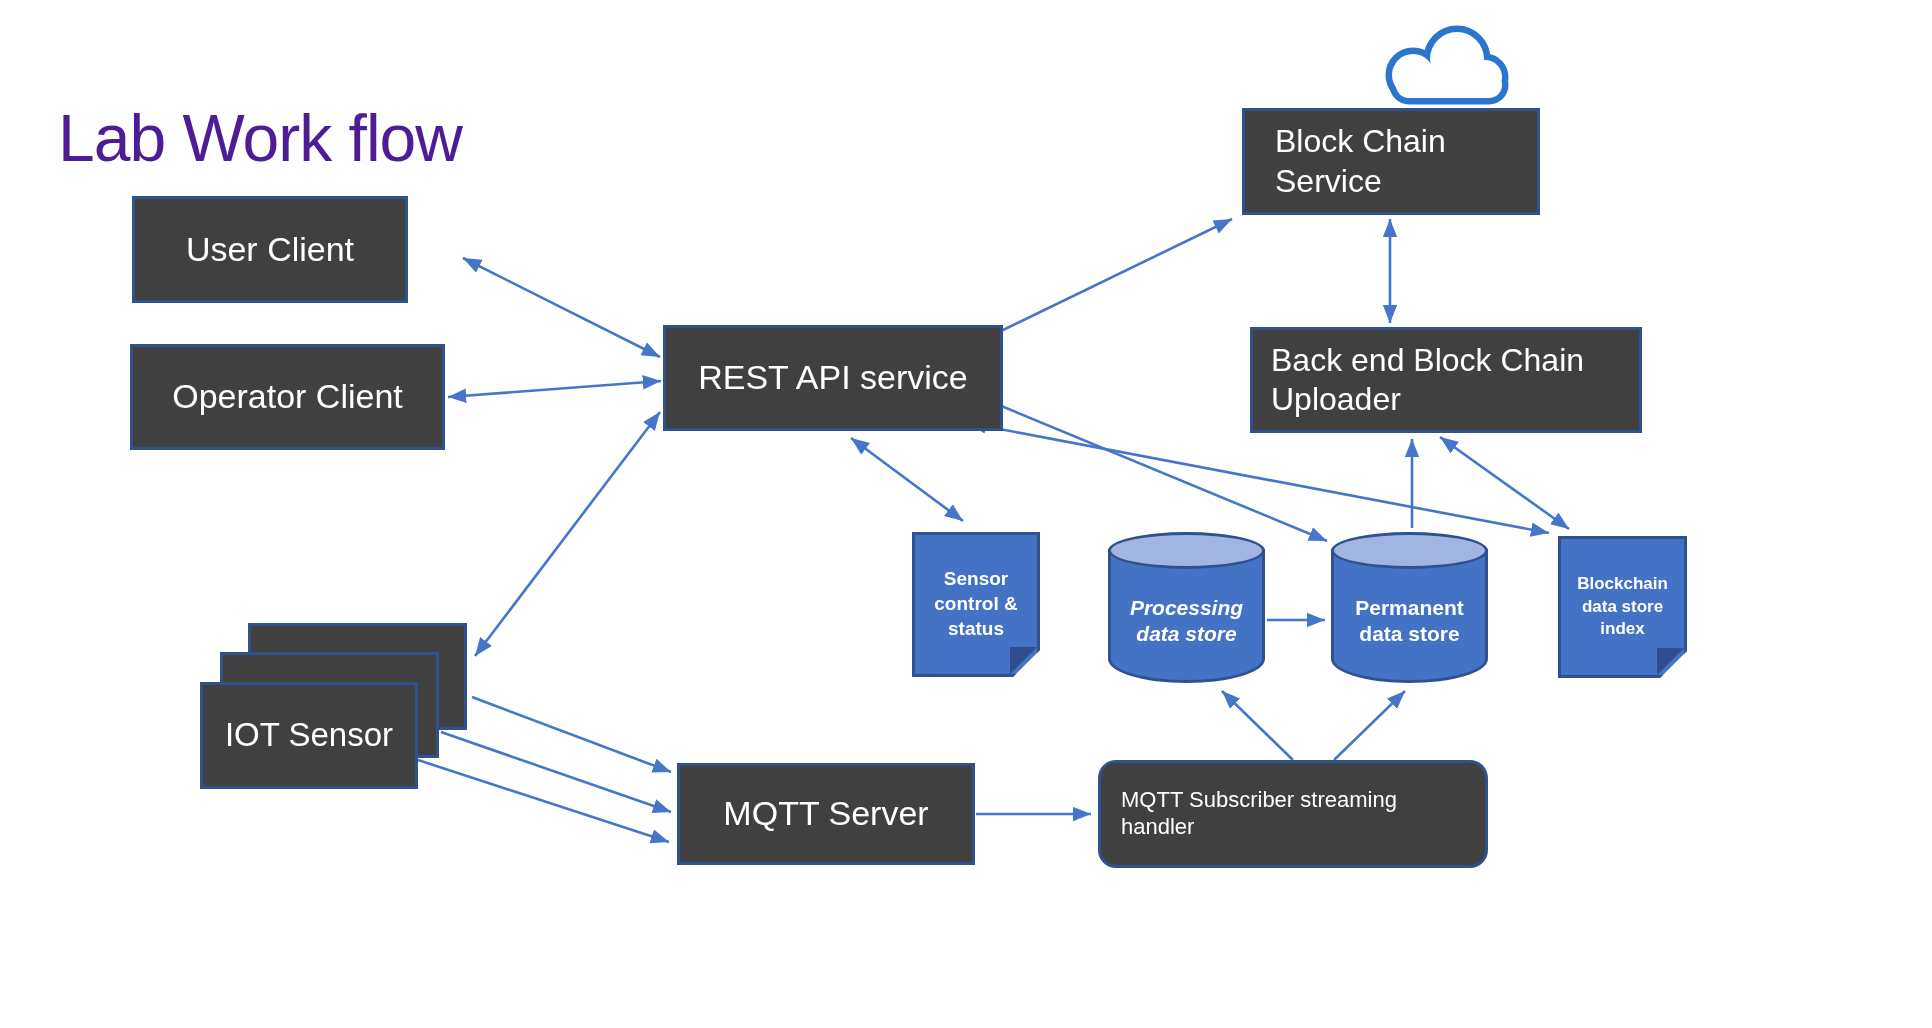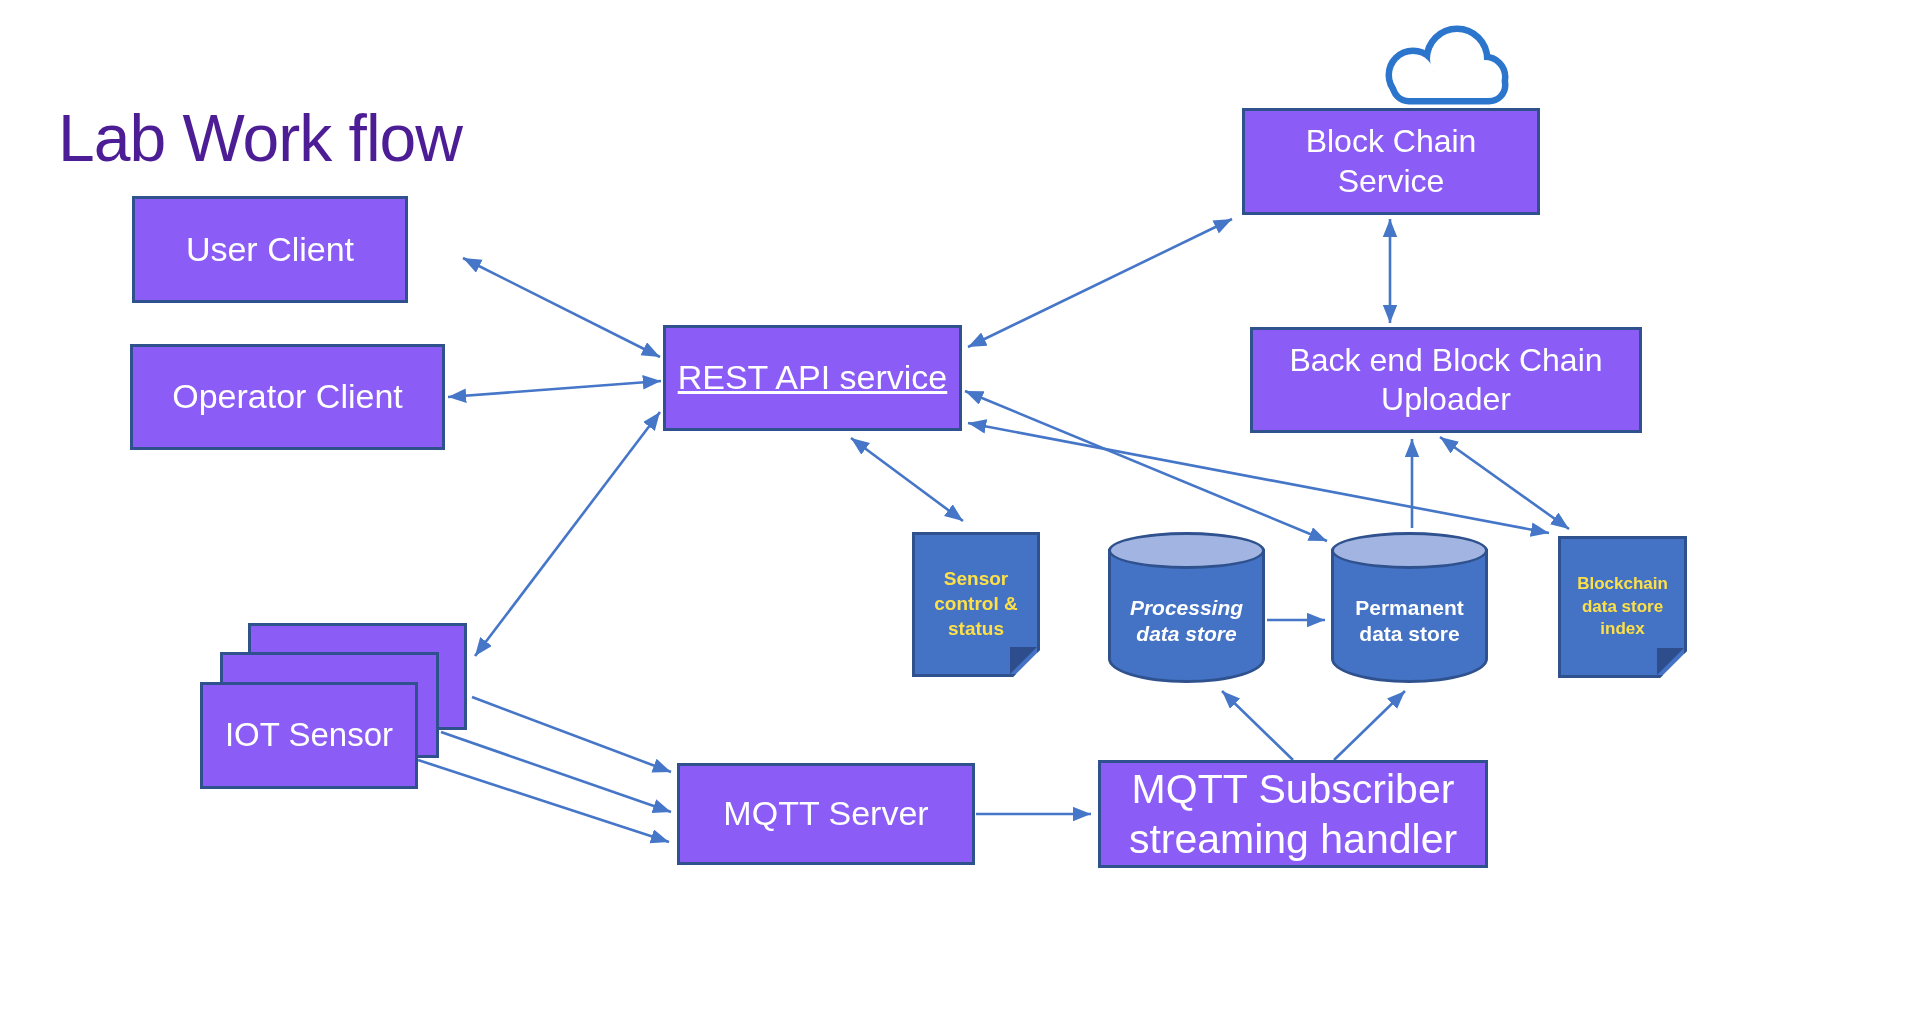--- a/index.html
+++ b/index.html
@@ -1,49 +1,49 @@
 <!DOCTYPE html>
 <html><head>
 <meta charset="utf-8">
 <style>
   html,body{margin:0;padding:0;background:#fff;}
   .stage{position:relative;width:1932px;height:1028px;background:#ffffff;overflow:hidden;
          font-family:"Liberation Sans",sans-serif;}
   .title{position:absolute;left:58px;top:100px;font-size:66px;font-weight:300;color:#4c1d95;
          letter-spacing:-1px;white-space:nowrap;}
   svg.wires{position:absolute;left:0;top:0;z-index:1;}
-  .node{position:absolute;z-index:2;background:#8b5cf6;border:3px solid #2F528F;color:#fff;
-        display:flex;align-items:center;justify-content:center;text-align:center;
+  .node{position:absolute;z-index:2;background:#404040;border:3px solid #2F528F;color:#fff;
+        display:flex;align-items:center;justify-content:center;text-align:left;
         font-size:34px;line-height:1.22;box-sizing:border-box;}
   
   #user-client{left:132px;top:196px;width:276px;height:107px;}
   #operator-client{left:130px;top:344px;width:315px;height:106px;}
-  #rest-api{left:663px;top:325px;width:299px;height:106px;text-decoration:underline;}
+  #rest-api{left:663px;top:325px;width:340px;height:106px;}
   #blockchain-service{left:1242px;top:108px;width:298px;height:107px;font-size:32px;padding:0 30px;}
   #backend-uploader{left:1216px;top:327px;width:392px;height:106px;font-size:32px;padding:0 18px;margin-left:34px;}
   #mqtt-server{left:677px;top:763px;width:298px;height:102px;}
-  #mqtt-subscriber{left:1098px;top:760px;width:390px;height:108px;font-size:41px;padding:0 20px;}
+  #mqtt-subscriber{left:1098px;top:760px;width:390px;height:108px;font-size:22px;padding:0 20px;border-radius:18px;}
   #iot-back{left:248px;top:623px;width:219px;height:107px;}
   #iot-middle{left:220px;top:652px;width:219px;height:106px;}
   #iot-front{left:200px;top:682px;width:218px;height:107px;font-size:33px;}
   
   .cyl{position:absolute;z-index:2;}
   #processing-store{left:1108px;top:532px;width:157px;height:151px;font-style:italic;}
   #permanent-store{left:1331px;top:532px;width:157px;height:151px;}
   .cyl .cyl-body{position:absolute;left:0;right:0;top:17px;bottom:0;background:#4472C4;
     border:3px solid #2F528F;box-sizing:border-box;
     border-radius:0 0 50% 50% / 0 0 24px 24px;}
   .cyl .cyl-top{position:absolute;left:0;right:0;top:0;height:37px;background:#a2b5e2;
     border:3px solid #2F528F;box-sizing:border-box;border-radius:50%;}
   .cyl .cyl-label{position:absolute;left:0;right:0;top:34px;bottom:8px;display:flex;
     align-items:center;justify-content:center;text-align:center;color:#fff;
     font-weight:bold;font-size:21px;line-height:1.2;}
   
   .note{position:absolute;z-index:2;background:#4472C4;border:3px solid #2F528F;
-    box-sizing:border-box;color:#fde047;font-weight:bold;text-align:center;
+    box-sizing:border-box;color:#ffffff;font-weight:bold;text-align:center;
     display:flex;align-items:center;justify-content:center;
     clip-path:polygon(0 0,100% 0,100% calc(100% - 27px),calc(100% - 27px) 100%,0 100%);}
   #sensor-note{left:912px;top:532px;width:128px;height:145px;font-size:19px;line-height:1.3;}
   #index-note{left:1558px;top:536px;width:129px;height:142px;font-size:17px;line-height:1.32;padding:4px 6px;}
   .note .fold{position:absolute;right:0;bottom:0;width:27px;height:27px;background:#2d4d8c;
     clip-path:polygon(0 0,100% 0,0 100%);}
   
   .cloud{position:absolute;left:1374px;top:16px;z-index:2;}
 </style>
 </head>

